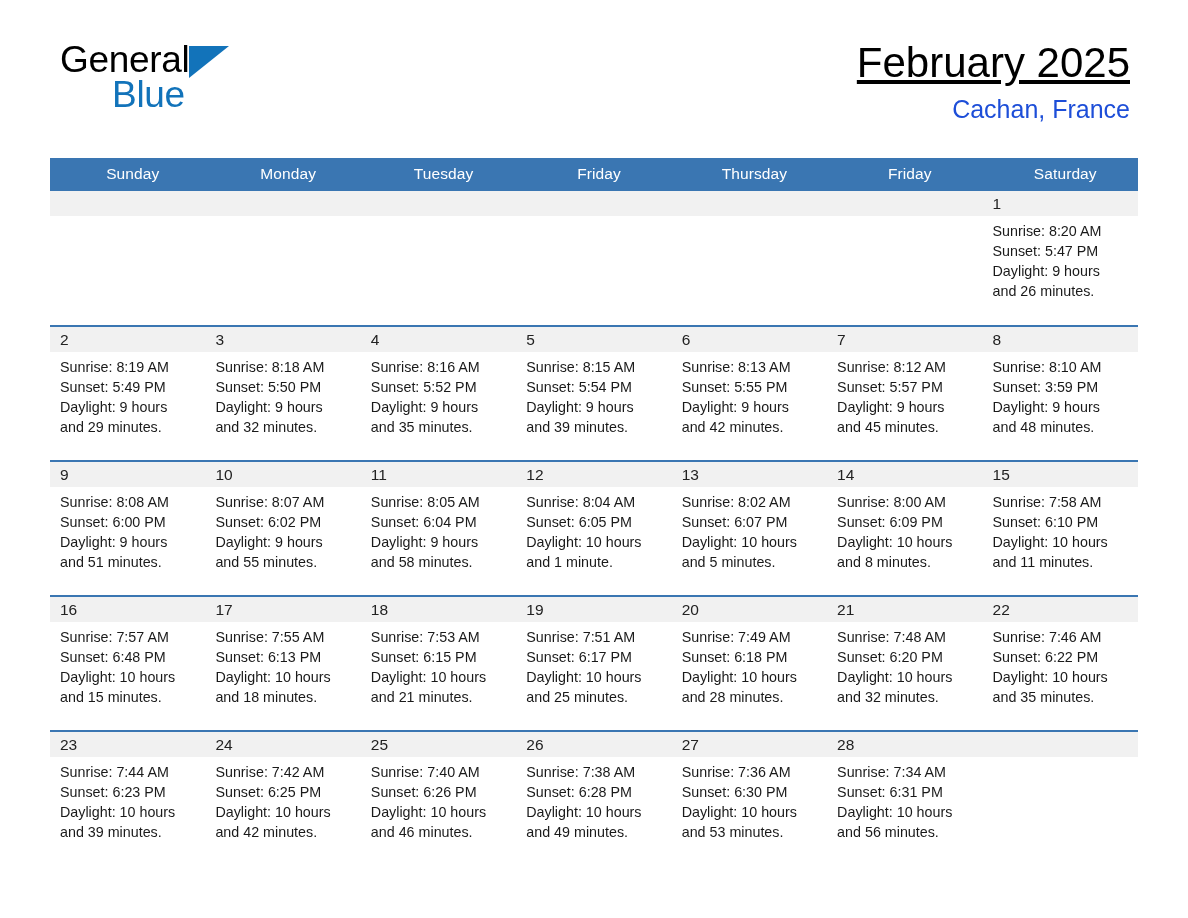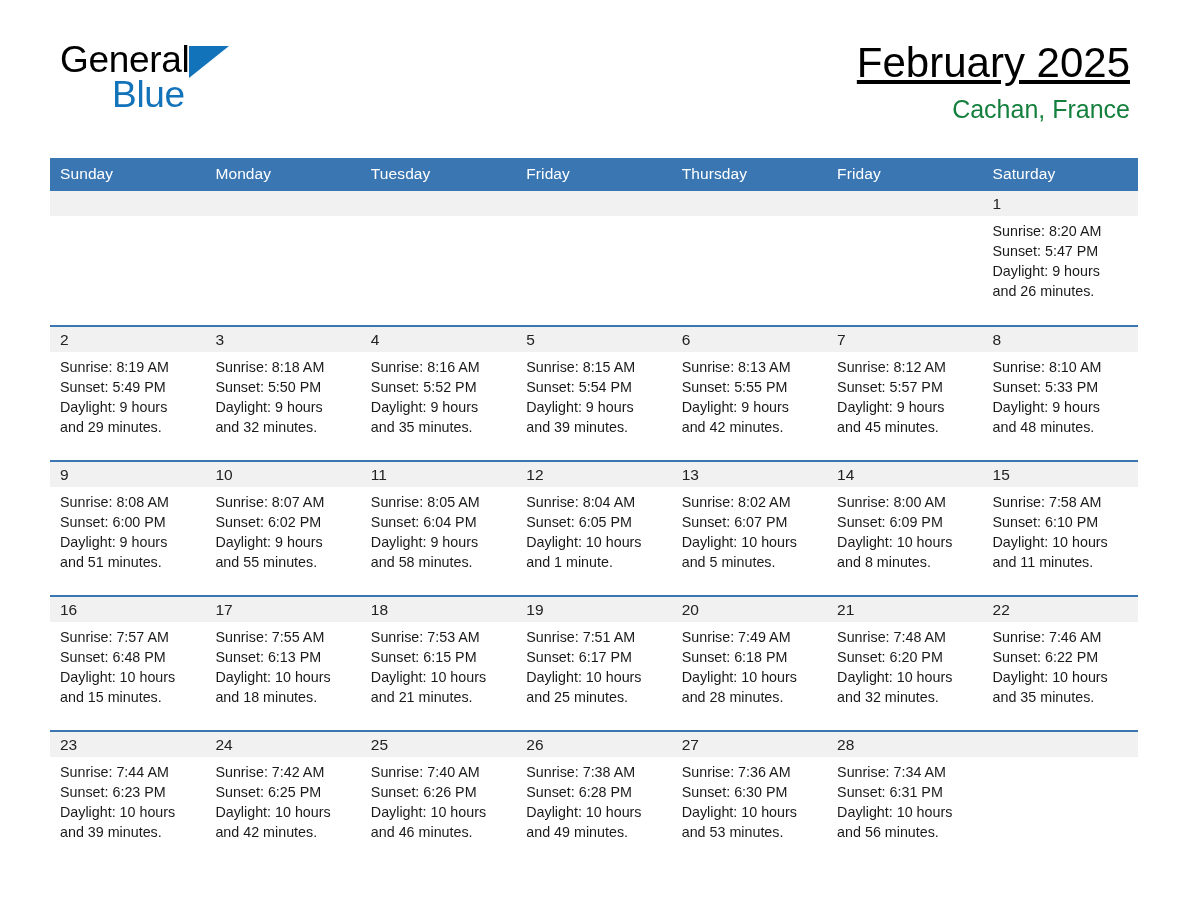--- a/index.html
+++ b/index.html
@@ -72,40 +72,40 @@
     line-height: 50px;
     font-weight: normal;
     color: #000000;
     margin: 0;
     letter-spacing: 0px;
     text-decoration: underline;
   }
   .cal-subtitle {
     font-size: 25px;
     line-height: 34px;
-    color: #15803d;
+    color: #1d4ed8;
     margin: 4px 0 0 0;
     font-weight: normal;
   }
 
   
   .calendar {
     width: 1088px;
     border-collapse: collapse;
     table-layout: fixed;
     margin-top: 48px;
   }
   .calendar col { width: 155.43px; }
 
   thead th {
     background: #3a76b2;
     color: #ffffff;
     font-size: 15.5px;
     font-weight: normal;
-    text-align: left;
+    text-align: center;
     padding: 7px 0 8px 10px;
     height: 16px;
     letter-spacing: 0.1px;
   }
 
   tbody tr.week {
     height: 135px;
   }
   td.day {
     vertical-align: top;
@@ -260,21 +260,21 @@
               <div>Sunrise: 8:12 AM</div>
               <div>Sunset: 5:57 PM</div>
               <div>Daylight: 9 hours</div>
               <div>and 45 minutes.</div>
             </div>
           </td>
           <td class="day">
             <div class="daynum">8</div>
             <div class="info">
               <div>Sunrise: 8:10 AM</div>
-              <div>Sunset: 5:33 PM</div>
+              <div>Sunset: 3:59 PM</div>
               <div>Daylight: 9 hours</div>
               <div>and 48 minutes.</div>
             </div>
           </td>
         </tr>
         <tr class="week">
           <td class="day">
             <div class="daynum">9</div>
             <div class="info">
               <div>Sunrise: 8:08 AM</div>

